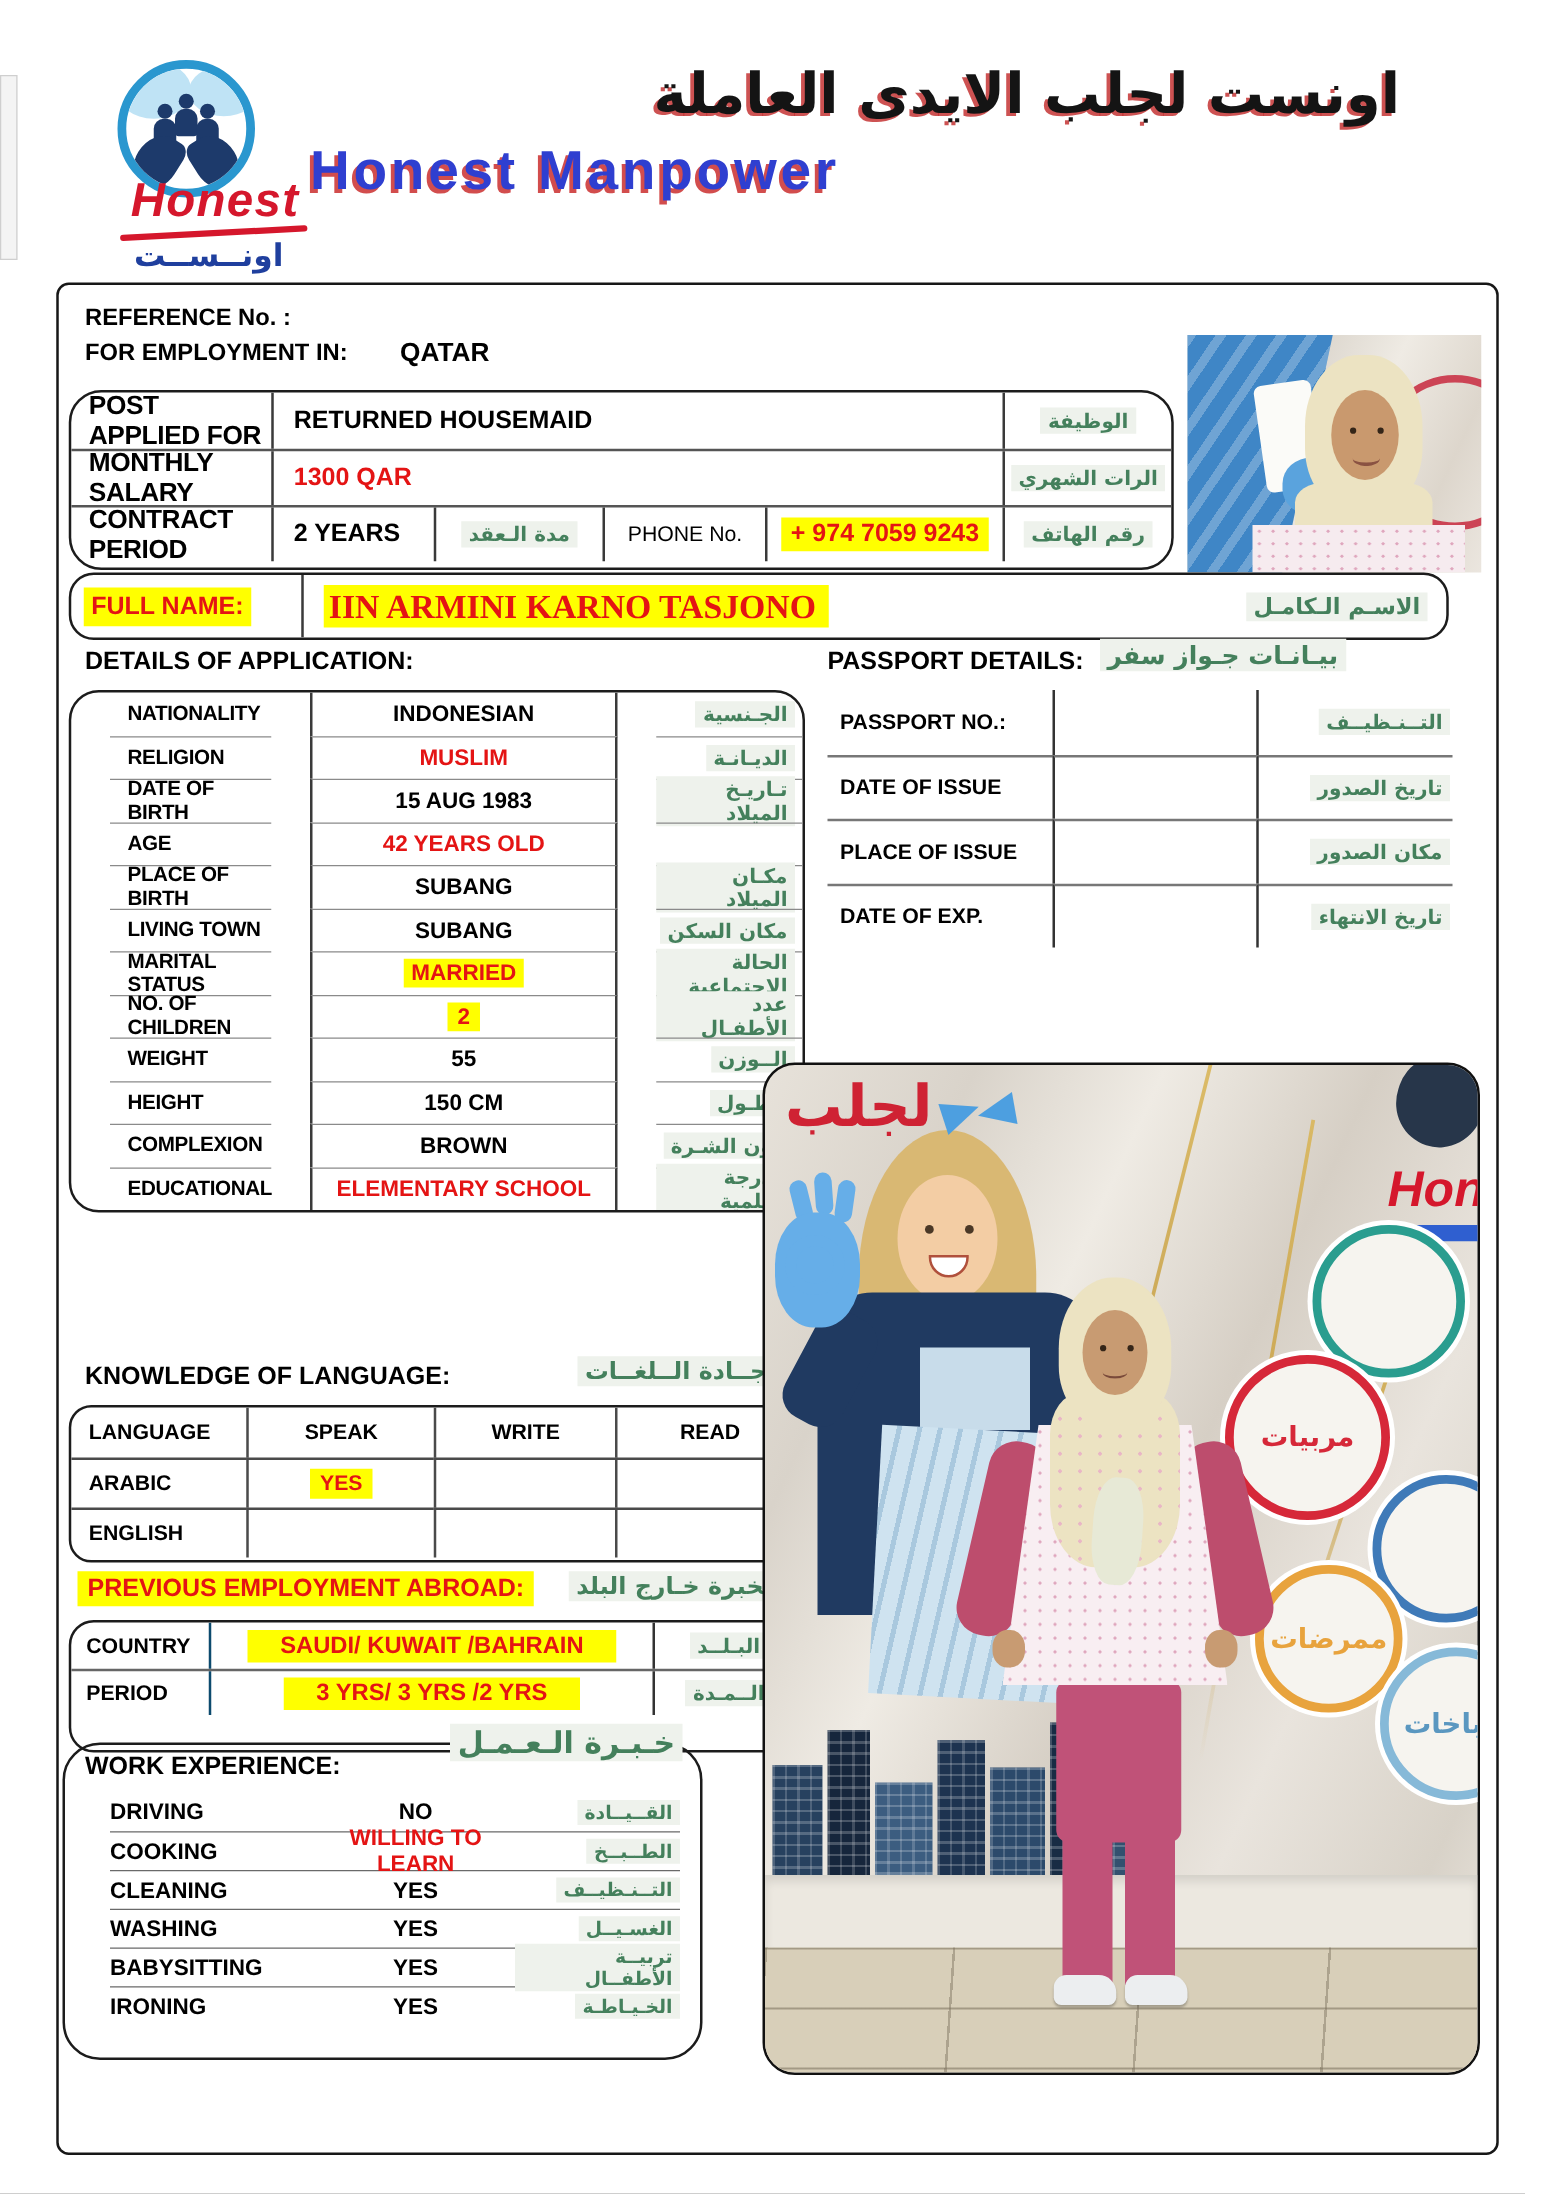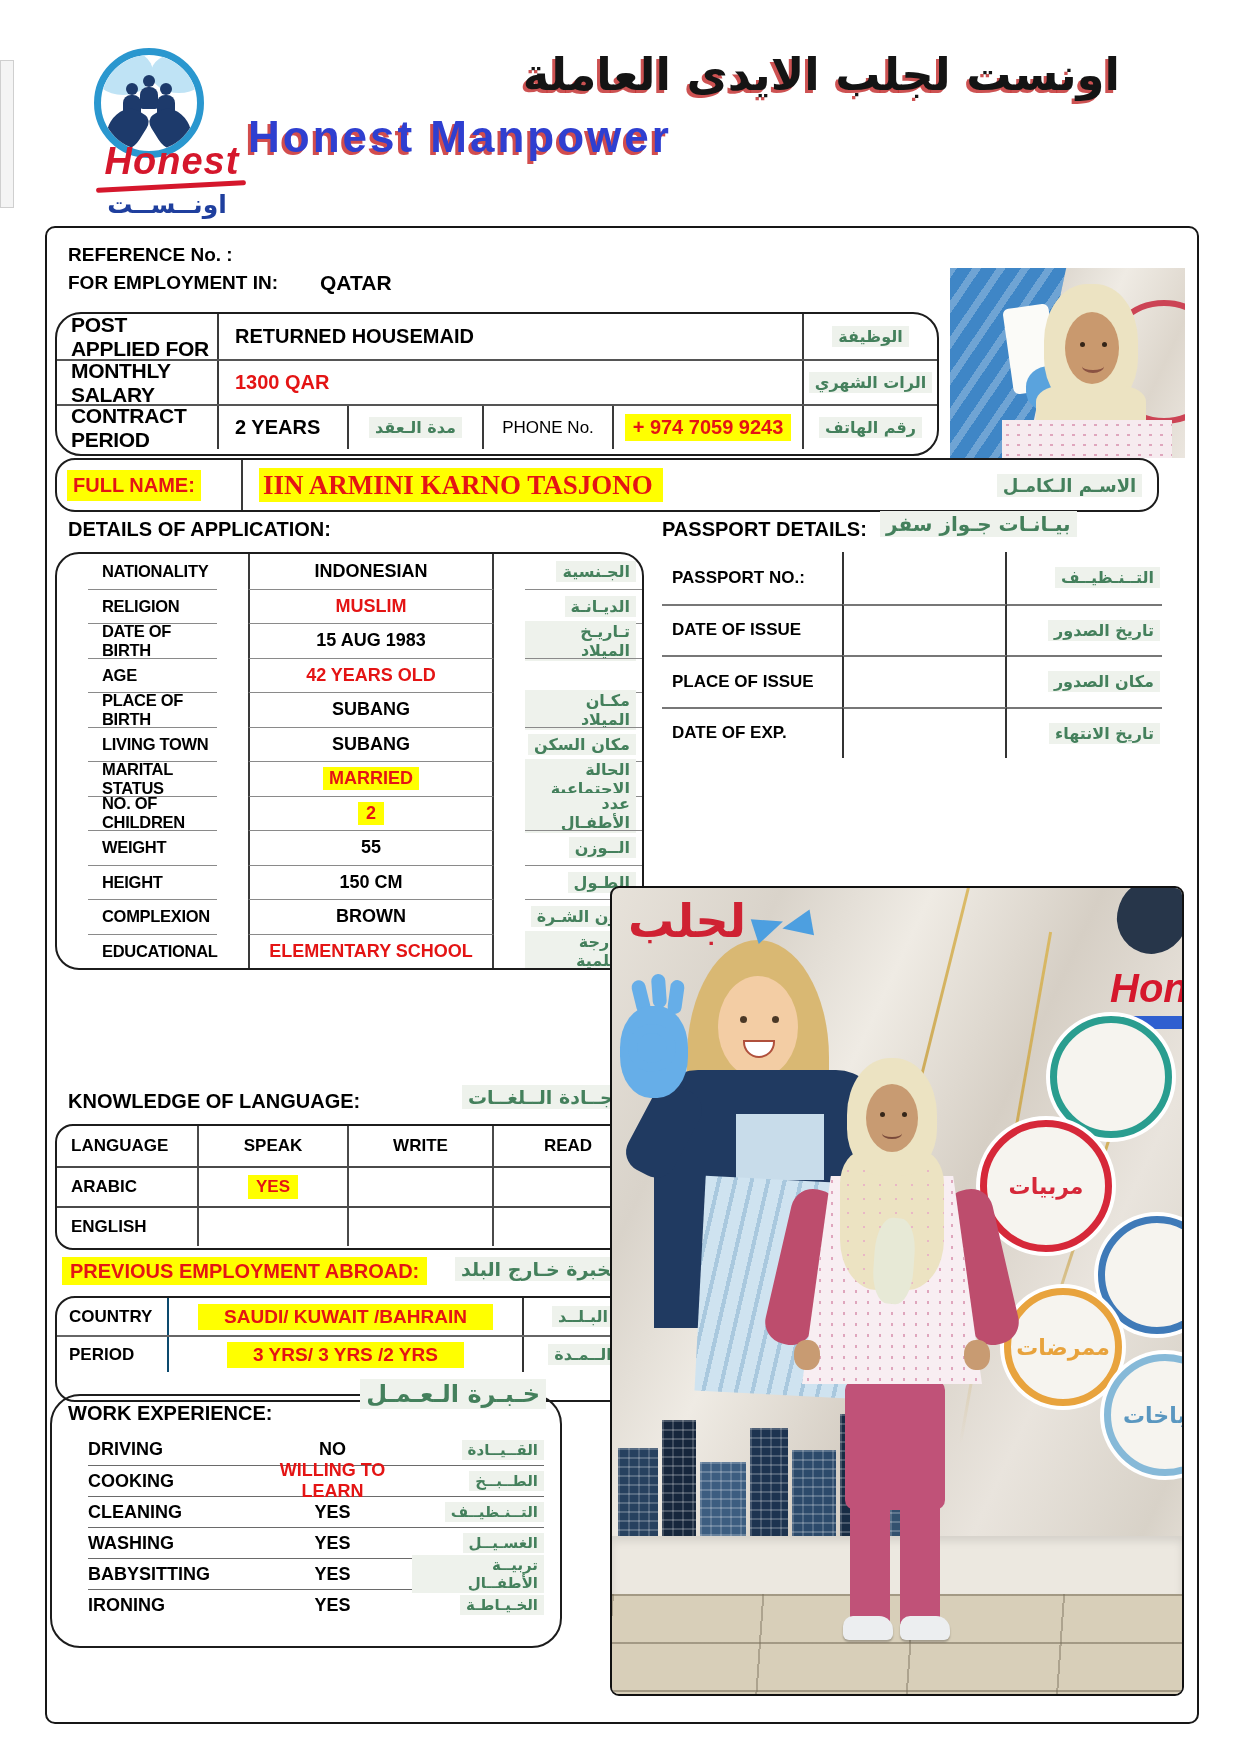--- a/index.html
+++ b/index.html
@@ -115,22 +115,22 @@
   .wartop{position:absolute;right:14px;top:-16px;}
   .wrows{position:absolute;left:0;top:38px;right:0;}
   .wrow{display:flex;align-items:center;height:31px;margin:0 16px 0 36px;box-sizing:border-box;}
   .wrow + .wrow{border-top:1.5px solid #6a6a6a;}
   .wl{width:165px;font-weight:bold;font-size:18px;}
   .wv{flex:1;text-align:center;font-weight:bold;font-size:18px;}
   .wa{width:132px;display:flex;justify-content:flex-end;}
   .wa .grn{font-size:15px;}
 
   
-  .photo-main{left:610px;top:850px;width:570px;height:806px;border:2.5px solid #111;border-radius:9px;overflow:hidden;
-     background:linear-gradient(115deg,#e7e2da 0%,#d9d3ca 18%,#efebe4 34%,#d6cfc5 52%,#e9e4dd 70%,#d8d2c8 88%,#eee9e2 100%);margin-top:36px;}
+  .photo-main{left:610px;top:850px;width:570px;height:806px;border:2.5px solid #111;border-radius:26px;overflow:hidden;
+     background:linear-gradient(115deg,#e7e2da 0%,#d9d3ca 18%,#efebe4 34%,#d6cfc5 52%,#e9e4dd 70%,#d8d2c8 88%,#eee9e2 100%);}
   .photo-main *{position:absolute;}
   .vein{width:3px;height:460px;background:linear-gradient(#d9b453,#c9a143 45%,rgba(201,161,67,0));opacity:.85;}
   .v1{left:300px;top:-10px;transform:rotate(14deg);}
   .v2{left:392px;top:40px;transform:rotate(10deg);height:520px;}
   .v3{left:470px;top:140px;transform:rotate(18deg);height:380px;}
   .redword{left:16px;top:6px;font-size:46px;font-weight:800;color:#cf2233;}
   
   .pl-hair{left:75px;top:52px;width:142px;height:235px;background:#d9b873;border-radius:50% 50% 42% 42%;}
   .pl-face{left:106px;top:88px;width:80px;height:102px;background:#f3cda4;border-radius:50%;}
   .pl-eye{width:7px;height:7px;background:#4a3826;border-radius:50%;}

